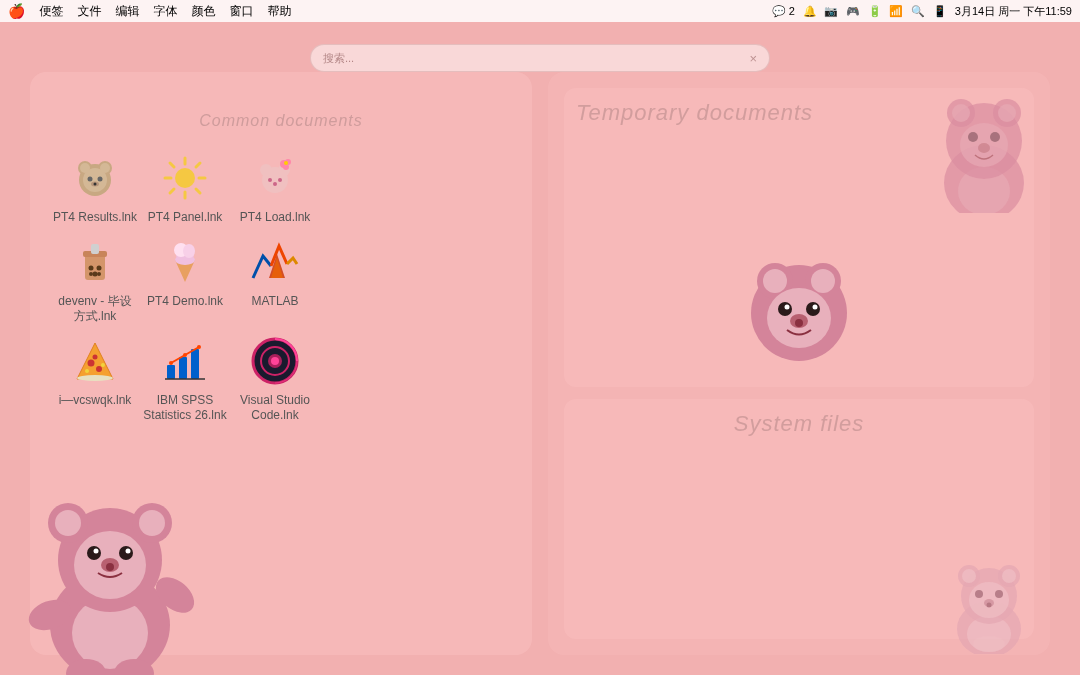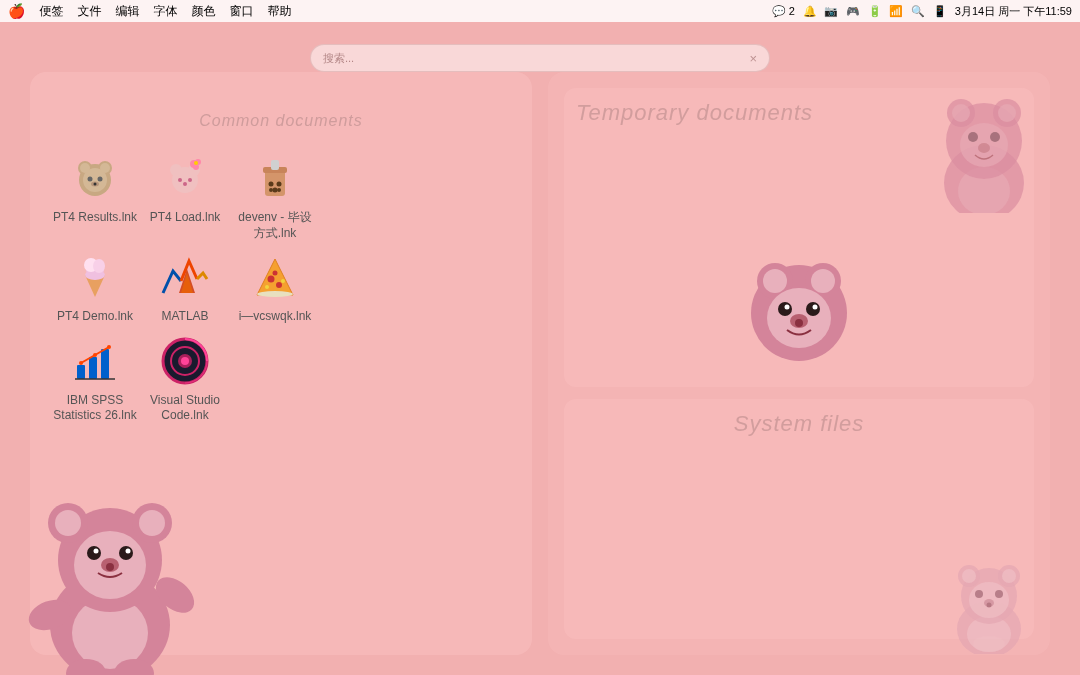--- a/index.html
+++ b/index.html
@@ -256,20 +256,39 @@
               <circle cx="36" cy="16" r="5" fill="#d4b896"></circle>
               <circle cx="21" cy="27" r="2.5" fill="#666"></circle>
               <circle cx="31" cy="27" r="2.5" fill="#666"></circle>
               <ellipse cx="26" cy="32" rx="4" ry="2.5" fill="#b8967a"></ellipse>
               <circle cx="26" cy="32" r="1.5" fill="#333"></circle>
             </svg>
           </div>
           <span class="file-icon-label">PT4 Results.lnk</span>
         </div>
 
+        <div class="file-icon">
+          <div class="file-icon-img">
+            <svg width="52" height="52" viewBox="0 0 52 52">
+
+              <circle cx="26" cy="26" r="10" fill="#f5c842"></circle>
+              <g stroke="#f5c842" stroke-width="3" stroke-linecap="round">
+                <line x1="26" y1="6" x2="26" y2="12"></line>
+                <line x1="26" y1="40" x2="26" y2="46"></line>
+                <line x1="6" y1="26" x2="12" y2="26"></line>
+                <line x1="40" y1="26" x2="46" y2="26"></line>
+                <line x1="11" y1="11" x2="15" y2="15"></line>
+                <line x1="37" y1="37" x2="41" y2="41"></line>
+                <line x1="41" y1="11" x2="37" y2="15"></line>
+                <line x1="15" y1="37" x2="11" y2="41"></line>
+              </g>
+            </svg>
+          </div>
+          <span class="file-icon-label">PT4 Panel.lnk</span>
+        </div>
 
         <div class="file-icon">
           <div class="file-icon-img">
             <svg width="52" height="52" viewBox="0 0 52 52">
 
               <circle cx="26" cy="28" r="13" fill="#f0c0c0"></circle>
               <circle cx="17" cy="18" r="6" fill="#f0c0c0"></circle>
               <circle cx="35" cy="18" r="6" fill="#f0c0c0"></circle>
               <circle cx="21" cy="28" r="2" fill="#cc6688"></circle>
               <circle cx="31" cy="28" r="2" fill="#cc6688"></circle>

